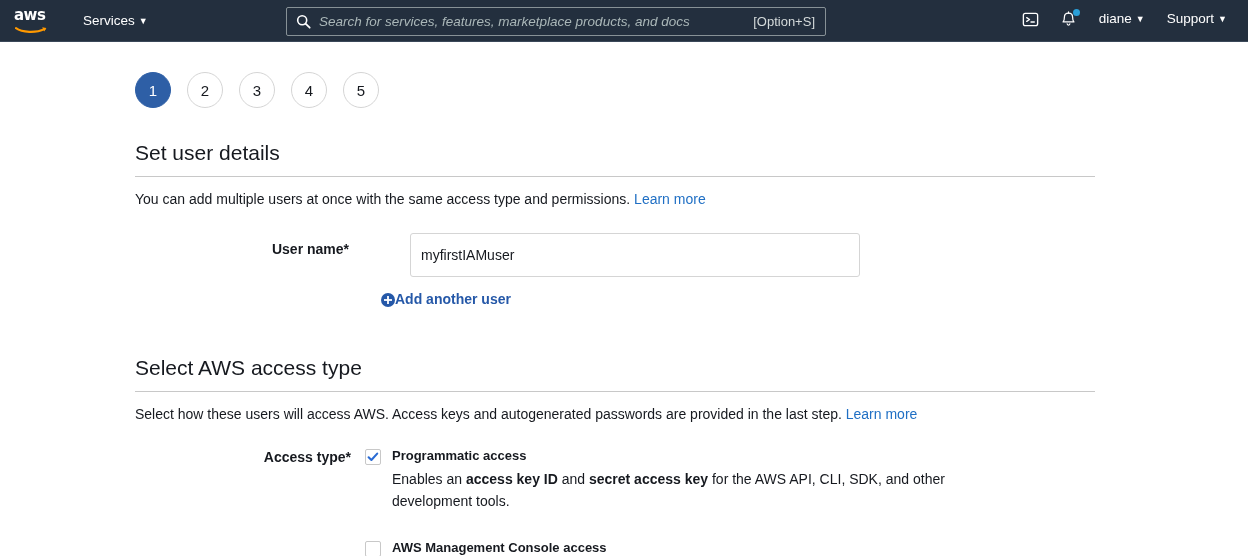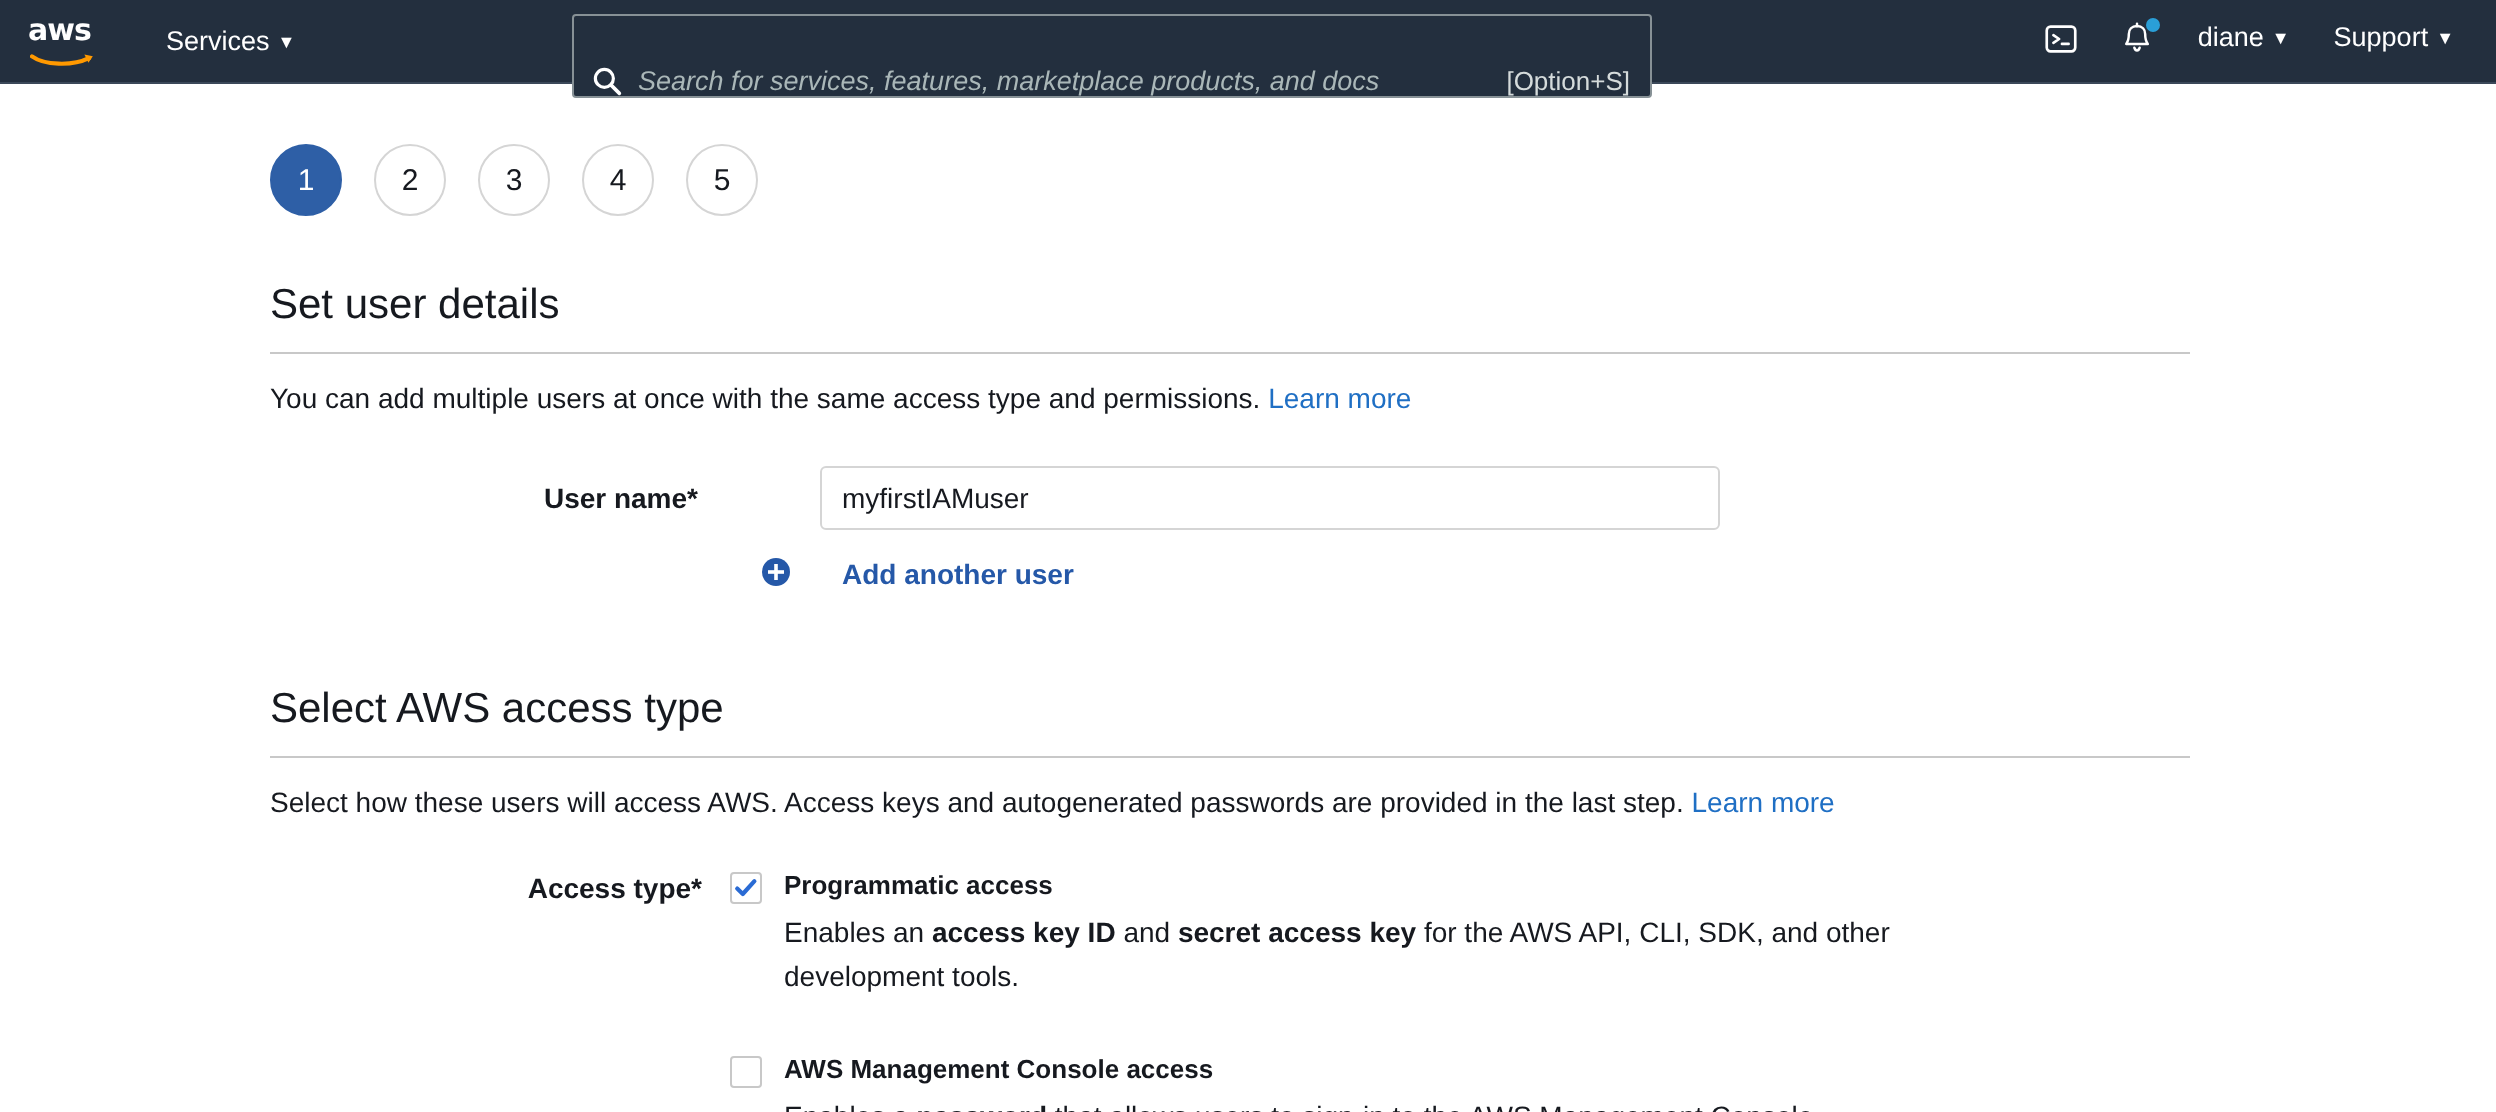--- a/index.html
+++ b/index.html
@@ -59,26 +59,26 @@
     white-space: nowrap;
   }
   .nav-item .caret { font-size: 9px; margin-left: 4px; position: relative; top: -1px; }
   .services-item { margin-right: 6px; }
 
   .search-wrap {
     position: absolute;
     left: 286px;
     top: 7px;
     width: 540px;
-    height: 42px;
+    height: 29px;
     background: #232f3e;
     border: 1px solid #879196;
     border-radius: 2px;
     display: flex;
-    align-items: flex-end;
+    align-items: center;
     padding: 0 10px 0 9px;
     cursor: text;
   }
   .search-icon { flex: 0 0 auto; margin-right: 8px; display: flex; }
   .search-input {
     flex: 1 1 auto;
     background: transparent;
     border: none;
     outline: none;
     color: #d5dbdb;
@@ -187,37 +187,37 @@
     flex: 0 0 230px;
     text-align: right;
     padding-right: 16px;
     font-size: 14px;
     font-weight: 700;
     color: #16191f;
     line-height: 32px;
   }
   .text-input {
     width: 450px;
-    height: 32px;
+    height: 44px;
     border: 1px solid #d5d5d5;
     border-radius: 3px;
     padding: 0 10px;
     font-family: "Liberation Sans", sans-serif;
     font-size: 14px;
     color: #16191f;
     outline: none;
     background: #ffffff;
   }
 
   .add-another {
     margin-top: 14px;
     margin-left: 246px;
     display: inline-flex;
-    align-items: flex-start;
-    gap: 26px;
+    align-items: flex-end;
+    gap: 0;
     font-size: 14px;
     font-weight: 700;
     color: #2558a8;
     cursor: pointer;
   }
   .plus-icon { display: flex; flex: 0 0 auto; }
 
   .access-block { display: flex; align-items: flex-start; margin-top: 22px; }
   .access-label {
     width: 230px; flex: 0 0 230px;

